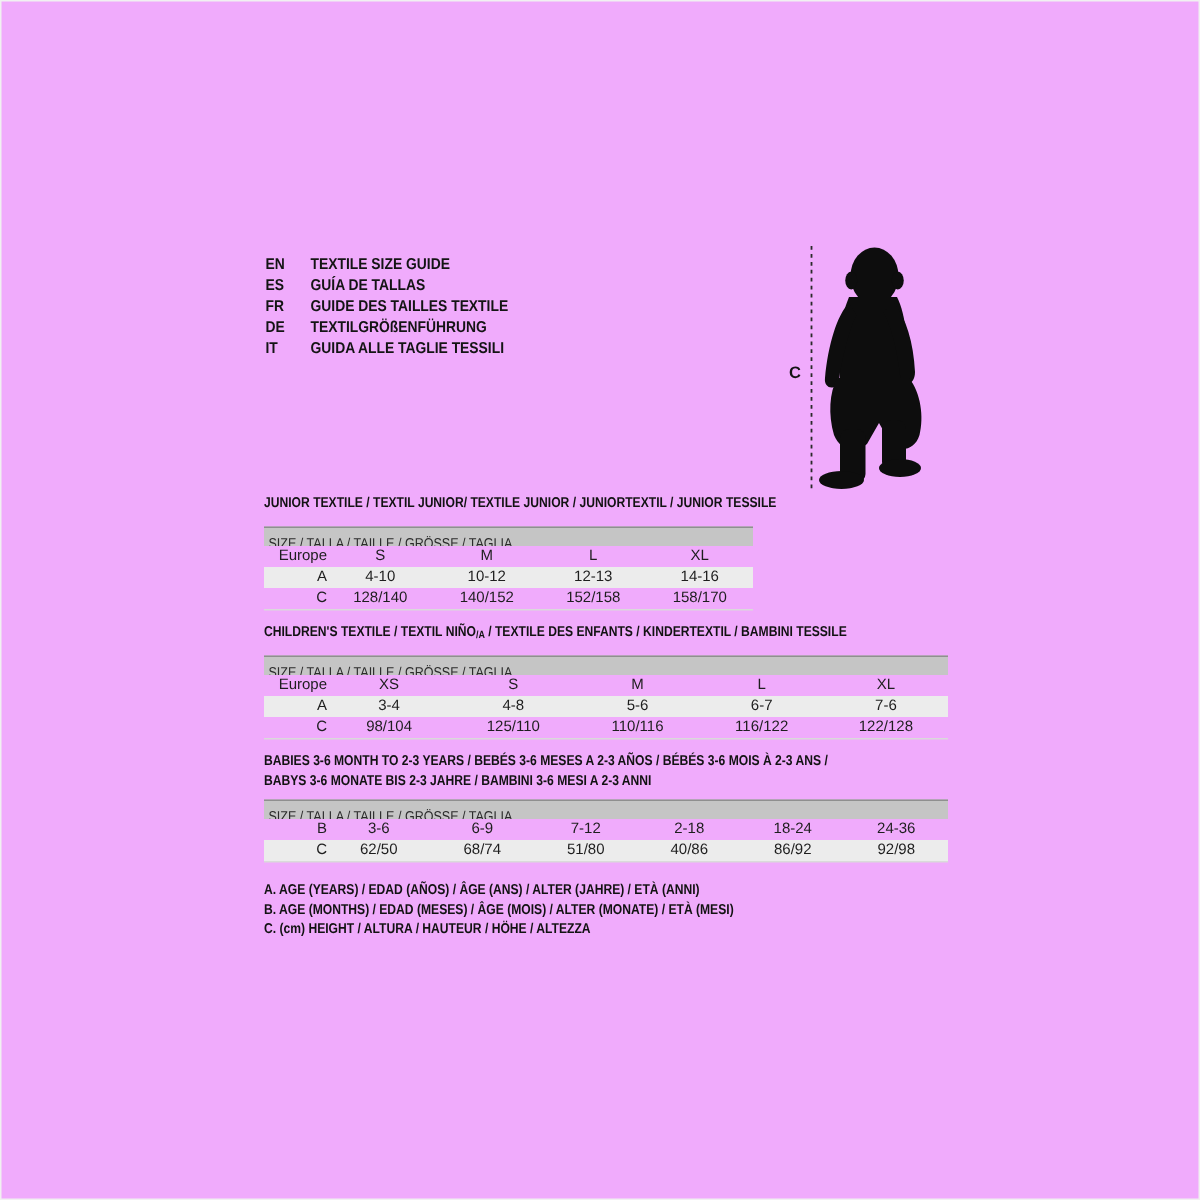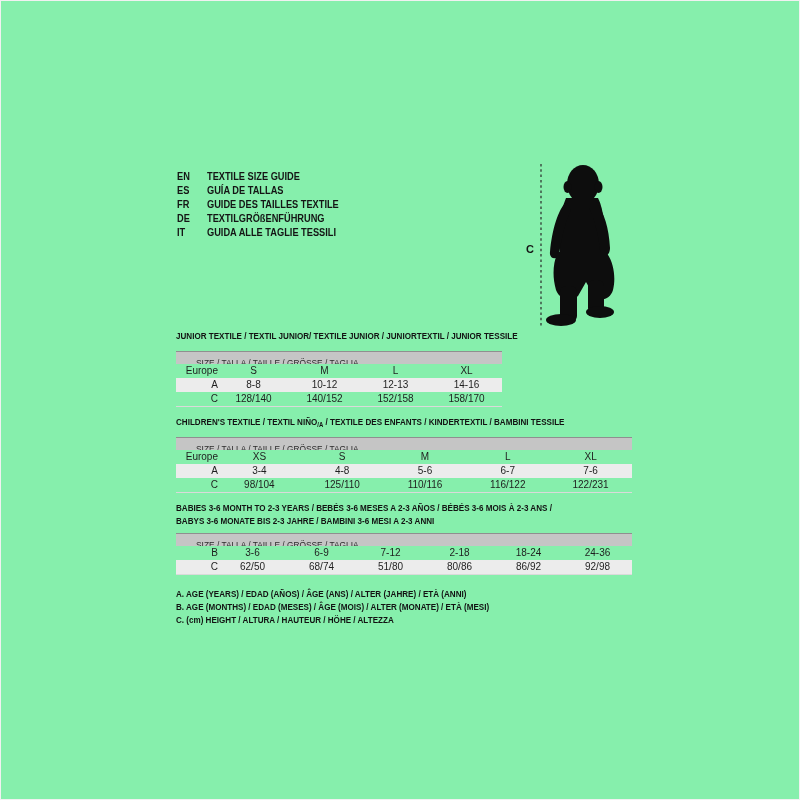--- a/index.html
+++ b/index.html
@@ -1,17 +1,17 @@
 <!DOCTYPE html>
 <html><head>
 <meta charset="utf-8">
 <style>
   html,body { margin:0; padding:0; background:#fff; }
   .page {
-    position:relative; width:800px; height:800px; background:#86efac;
+    position:relative; width:800px; height:800px; background:#f0abfc;
     font-family:"Liberation Sans", sans-serif; overflow:hidden;
     box-shadow: inset 0 0 0 1px #f1f1f1;
   }
 
   
   .lang-block { position:absolute; left:177px; top:169px; }
   .lang-row { display:flex; height:14px; line-height:14px; }
   .lang-code { width:30px; font-size:10.5px; font-weight:700; color:#141414;
                transform:scaleX(0.88); transform-origin:0 50%; }
   .lang-label { font-size:10.5px; font-weight:700; color:#141414; white-space:nowrap;
@@ -22,21 +22,21 @@
   .c-label { position:absolute; left:526px; top:243px; font-size:11px; font-weight:700; color:#141414; }
 
   
   .title { position:absolute; left:176px; font-size:9.5px; font-weight:700; color:#121212;
            white-space:nowrap; transform:scaleX(0.85); transform-origin:0 0; line-height:12px; }
   .subscript { font-size:7px; vertical-align:-1.5px; }
 
   
   .t { position:absolute; left:176px; border-bottom:1px solid #dadada; }
   .bar { height:12px; background:#c5c5c5; border-top:1px solid #8f8f8f;
-         padding-left:20px; overflow:hidden; }
+         padding-left:3px; overflow:hidden; }
   .bar-text { display:inline-block; font-size:9.5px; line-height:12px; color:#2b2b2b;
               white-space:nowrap; transform:scaleX(0.88); transform-origin:0 50%; }
   .row { display:flex; height:14px; line-height:14px; font-size:10px; color:#1e1e1e; }
   .row.stripe { background:#ececec; }
   .c0 { width:42px; padding-left:2px; box-sizing:border-box; text-align:right; }
   .c  { flex:1; text-align:center; }
 </style>
 </head>
 <body>
 
@@ -90,21 +90,21 @@
     </div>
     <div class="row">
       <span class="c0">Europe</span>
       <span class="c">S</span>
       <span class="c">M</span>
       <span class="c">L</span>
       <span class="c">XL</span>
     </div>
     <div class="row stripe">
       <span class="c0">A</span>
-      <span class="c">8-8</span>
+      <span class="c">4-10</span>
       <span class="c">10-12</span>
       <span class="c">12-13</span>
       <span class="c">14-16</span>
     </div>
     <div class="row">
       <span class="c0">C</span>
       <span class="c">128/140</span>
       <span class="c">140/152</span>
       <span class="c">152/158</span>
       <span class="c">158/170</span>
@@ -131,21 +131,21 @@
       <span class="c">5-6</span>
       <span class="c">6-7</span>
       <span class="c">7-6</span>
     </div>
     <div class="row">
       <span class="c0">C</span>
       <span class="c">98/104</span>
       <span class="c">125/110</span>
       <span class="c">110/116</span>
       <span class="c">116/122</span>
-      <span class="c">122/231</span>
+      <span class="c">122/128</span>
     </div>
   </div>
 
   <div class="title" style="top:502px">BABIES 3-6 MONTH TO 2-3 YEARS / BEBÉS 3-6 MESES A 2-3 AÑOS / BÉBÉS 3-6 MOIS À 2-3 ANS /</div>
   <div class="title" style="top:515px">BABYS 3-6 MONATE BIS 2-3 JAHRE / BAMBINI 3-6 MESI A 2-3 ANNI</div>
   <div class="t" style="top:533px;width:456px">
     <div class="bar">
       <span class="bar-text">SIZE / TALLA / TAILLE / GRÖSSE / TAGLIA</span>
     </div>
     <div class="row">
@@ -155,21 +155,21 @@
       <span class="c">7-12</span>
       <span class="c">2-18</span>
       <span class="c">18-24</span>
       <span class="c">24-36</span>
     </div>
     <div class="row stripe">
       <span class="c0">C</span>
       <span class="c">62/50</span>
       <span class="c">68/74</span>
       <span class="c">51/80</span>
-      <span class="c">80/86</span>
+      <span class="c">40/86</span>
       <span class="c">86/92</span>
       <span class="c">92/98</span>
     </div>
   </div>
 
   <div class="title" style="top:588px">A. AGE (YEARS) / EDAD (AÑOS) / ÂGE (ANS) / ALTER (JAHRE) / ETÀ (ANNI)</div>
   <div class="title" style="top:601px">B. AGE (MONTHS) / EDAD (MESES) / ÂGE (MOIS) / ALTER (MONATE) / ETÀ (MESI)</div>
   <div class="title" style="top:614px">C. (cm) HEIGHT / ALTURA / HAUTEUR / HÖHE / ALTEZZA</div>
 
 </div>

